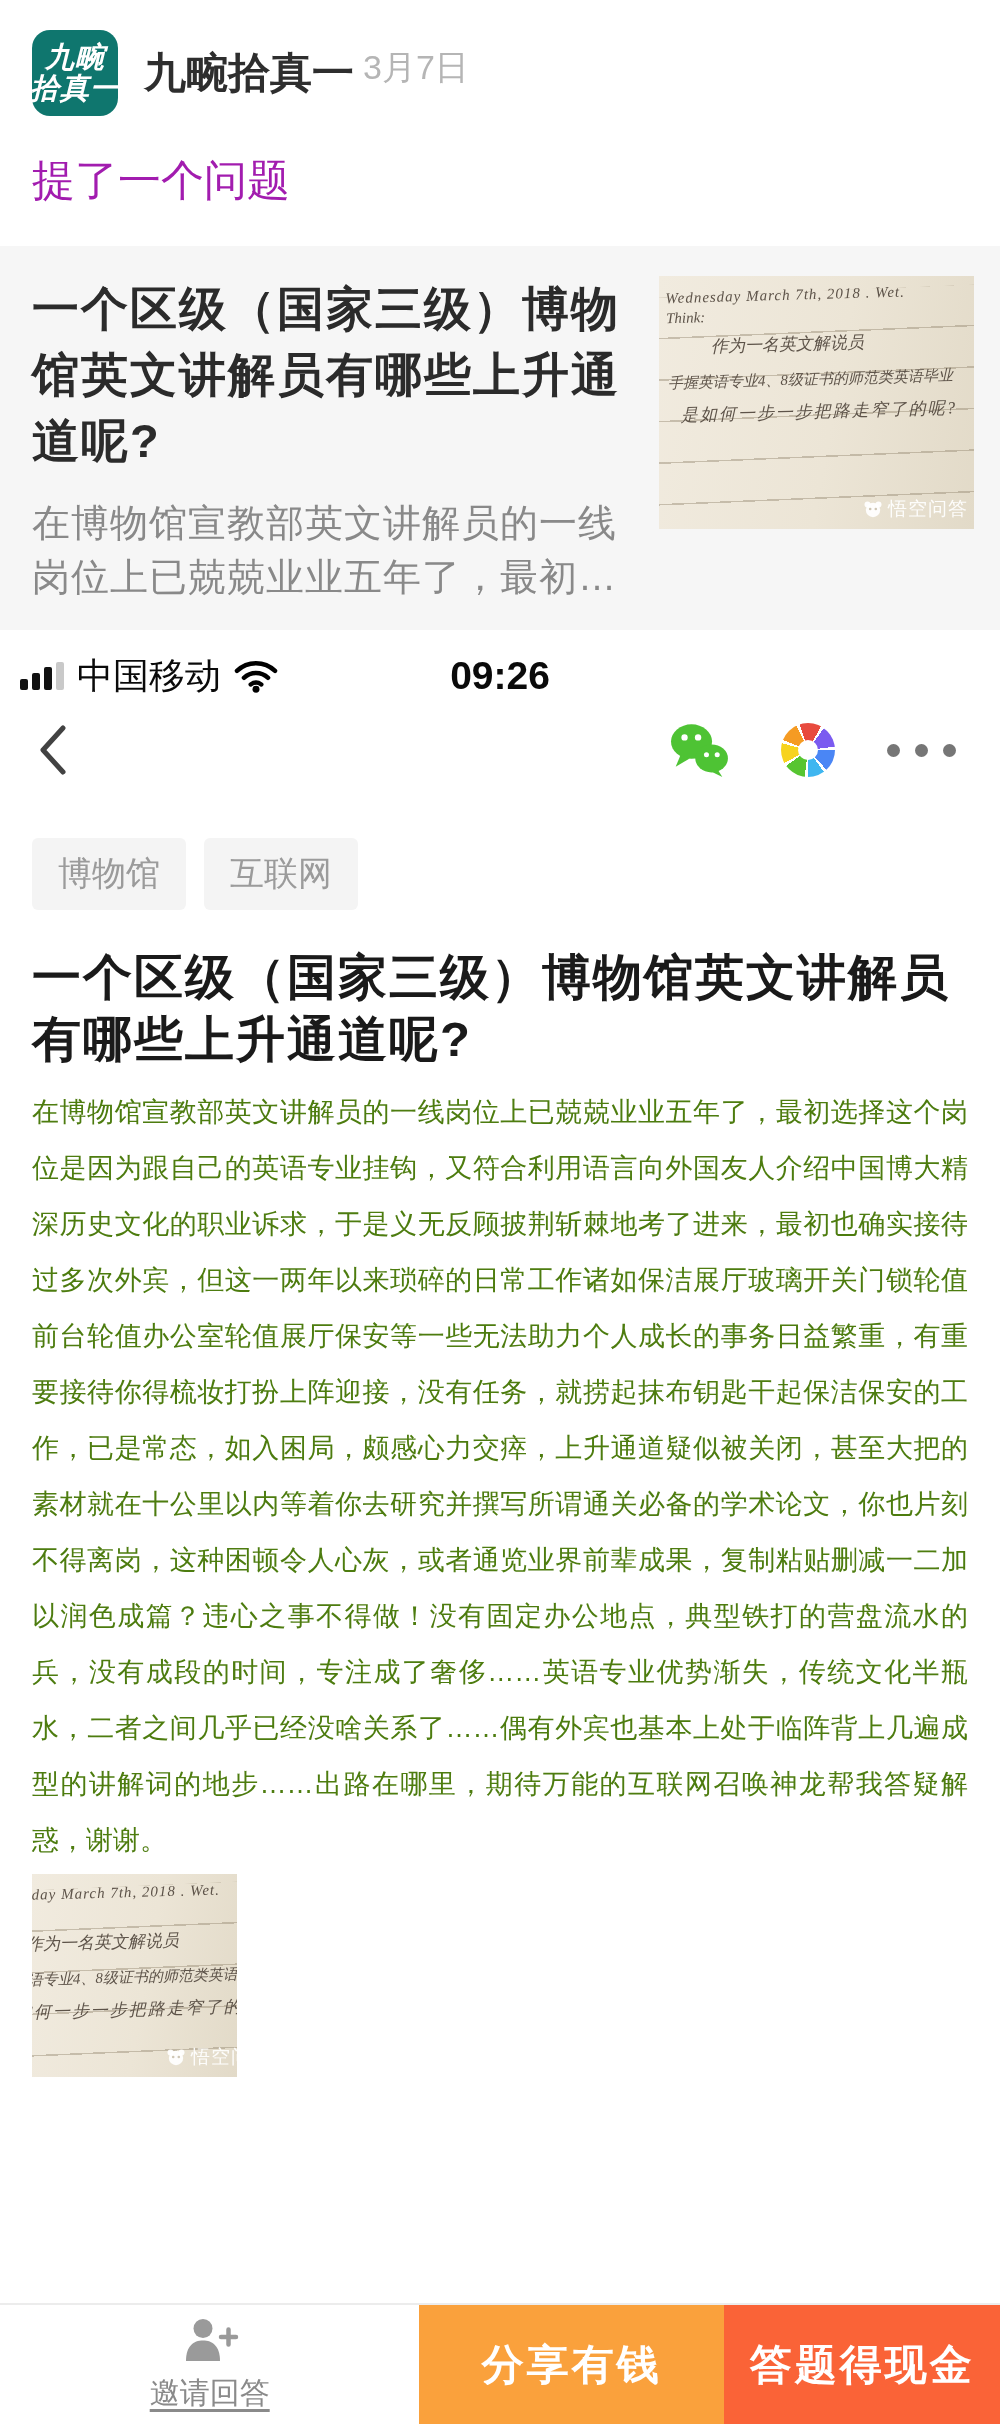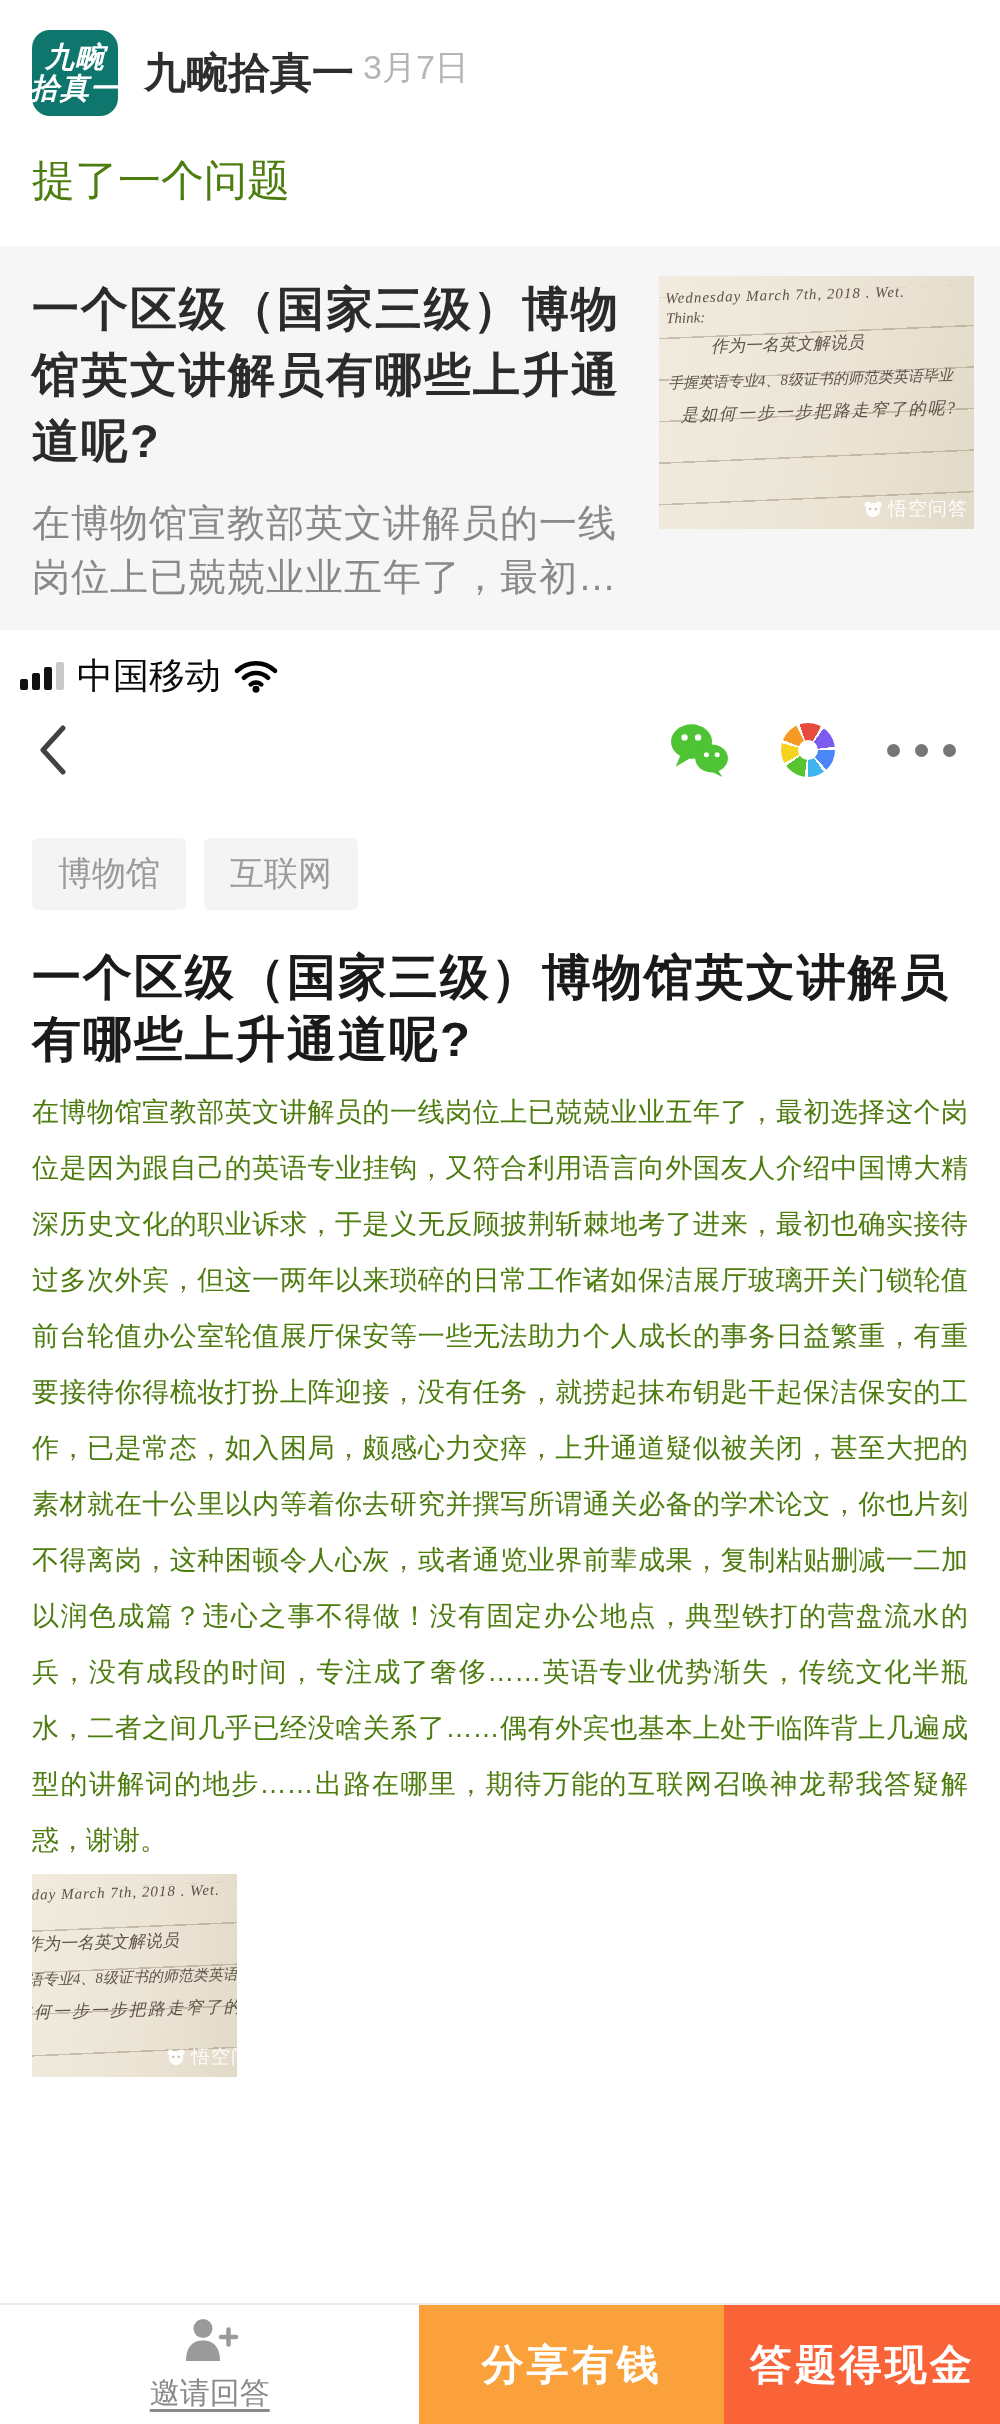--- a/index.html
+++ b/index.html
@@ -16,21 +16,21 @@
   .avatar{
     width:86px; height:86px; background:#0f766e; border-radius:18px;
     color:#fff; display:flex; flex-direction:column; align-items:center; justify-content:center;
     font-family:"Liberation Serif","DejaVu Serif",serif; font-weight:bold;
     line-height:1.08; transform:none;
   }
   .avatar span{ font-size:29px; font-style:italic; letter-spacing:1px; white-space:nowrap; }
   .user-meta{ margin-left:26px; display:flex; flex-direction:row; gap:9px; }
   .user-name{ font-size:42px; font-weight:bold; color:#2e2e2e; }
   .user-date{ font-size:34px; color:#b5b5b5; }
-  .action-text{ margin:36px 32px 0; font-size:43px; color:#4d7c0f; }
+  .action-text{ margin:36px 32px 0; font-size:43px; color:#a21caf; }
 
   .question-card{
     margin-top:36px; background:#f6f6f6; padding:30px 26px 26px 32px;
     display:flex; gap:26px; cursor:pointer;
   }
   .qc-left{ flex:1; min-width:0; }
   .qc-title{
     font-size:47px; line-height:66px; font-weight:bold; color:#2b2b2b; letter-spacing:2px;
   }
   .qc-excerpt{
@@ -202,20 +202,21 @@
           <i></i>
         </div>
       <div class="carrier">中国移动</div>
       <svg width="44" height="34" viewBox="0 0 24 18">
         <path d="M1.6 6.2 a15 15 0 0 1 20.8 0" fill="none" stroke="#000" stroke-width="2.4" stroke-linecap="round"></path>
         <path d="M5.4 10 a9.5 9.5 0 0 1 13.2 0" fill="none" stroke="#000" stroke-width="2.4" stroke-linecap="round"></path>
         <path d="M9.1 13.6 a5 5 0 0 1 5.8 0" fill="none" stroke="#000" stroke-width="2.4" stroke-linecap="round"></path>
         <circle cx="12" cy="16.2" r="1.9" fill="#000"></circle>
       </svg>
     </div>
+    <div class="sb-time">09:26</div>
   </div>
 
   <div class="nav-bar">
     <div class="back-btn">
       <svg width="32" height="54" viewBox="0 0 32 54">
         <polyline points="27,5 7,27 27,49" fill="none" stroke="#424242" stroke-width="5" stroke-linecap="round" stroke-linejoin="round"></polyline>
       </svg>
     </div>
     <div class="nav-right">
       <svg width="60" height="56" viewBox="0 0 64 60" style="cursor:pointer">

